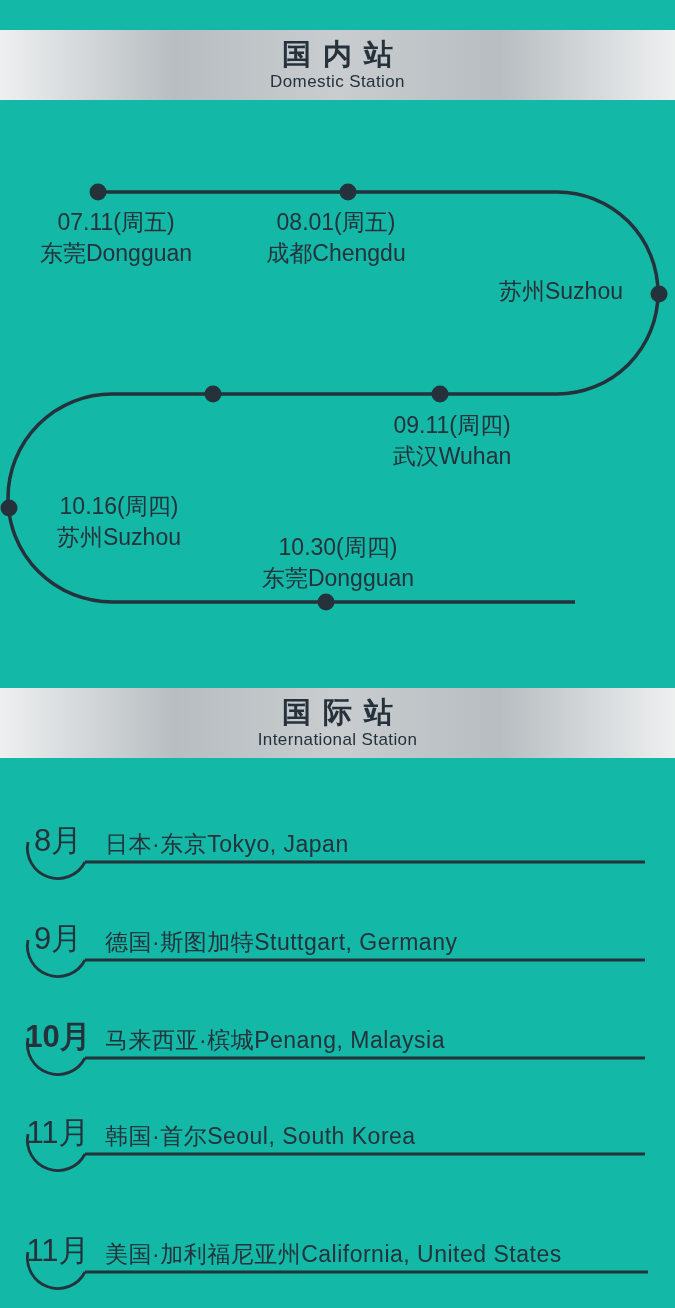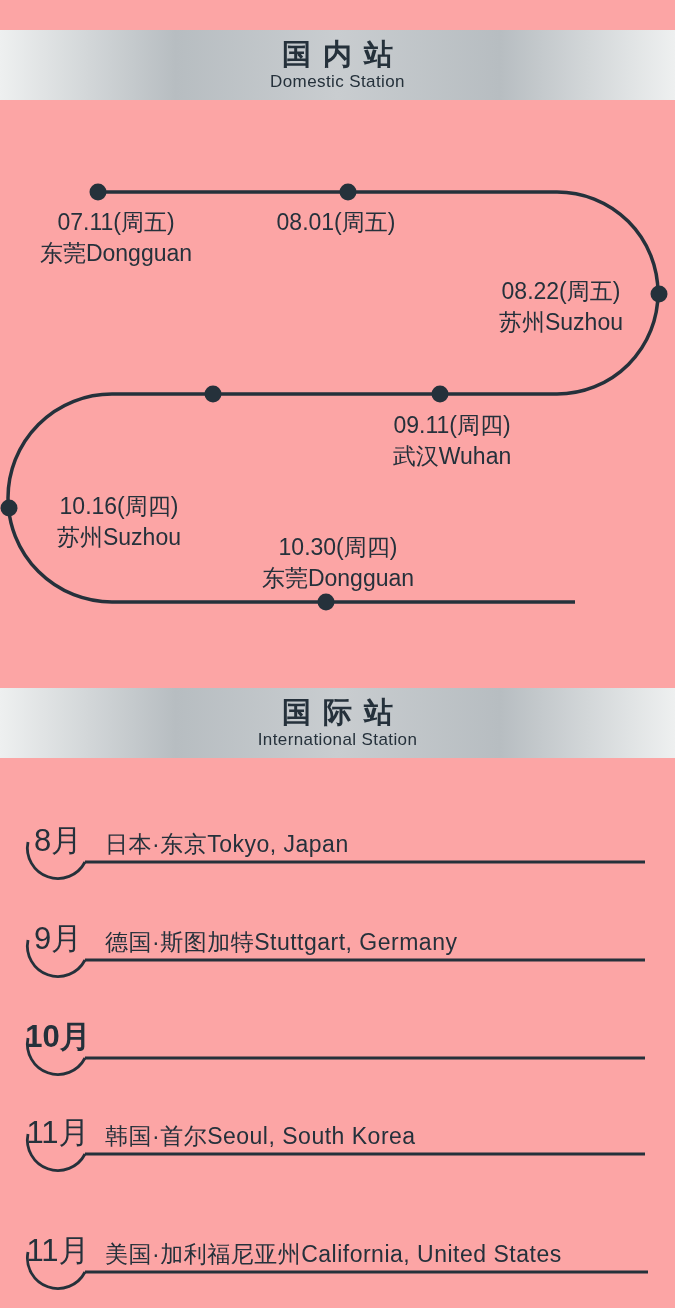--- a/index.html
+++ b/index.html
@@ -3,21 +3,21 @@
 <meta charset="utf-8">
 <style>
   :root{
     --ink:#25313b;
     --band_light:#eef0f0;
     --band_mid:#b7bdc1;
     --band_center:#c9cdd0;
   }
   html,body{margin:0;padding:0;background:#ffffff;}
   body{font-family:"Liberation Sans","DejaVu Sans",sans-serif;color:var(--ink);}
-  .poster{position:relative;width:675px;height:1308px;background:#fca5a5;overflow:hidden;}
+  .poster{position:relative;width:675px;height:1308px;background:#14b8a6;overflow:hidden;}
 
   
   .band{
     position:absolute;left:0;width:675px;height:70px;
     background:linear-gradient(90deg,var(--band_light) 0%,var(--band_mid) 26%,var(--band_center) 50%,var(--band_mid) 74%,var(--band_light) 100%);
     text-align:center;
   }
   .band-title{
     margin-top:6px;font-size:29px;font-weight:600;
     letter-spacing:12px;text-indent:12px;line-height:36px;color:var(--ink);
@@ -65,23 +65,23 @@
     <circle class="dot" cx="9" cy="508" r="8.5"></circle>
     <circle class="dot" cx="326" cy="602" r="8.5"></circle>
   </svg>
 
   <div class="stop" style="left:116px;top:207px;">
     <div>07.11(周五)</div>
     <div>东莞Dongguan</div>
   </div>
   <div class="stop" style="left:336px;top:207px;">
     <div>08.01(周五)</div>
+    <div>成都Chengdu</div>
   </div>
   <div class="stop" style="left:561px;top:276px;">
-    <div>08.22(周五)</div>
     <div>苏州Suzhou</div>
   </div>
   <div class="stop" style="left:452px;top:410px;">
     <div>09.11(周四)</div>
     <div>武汉Wuhan</div>
   </div>
   <div class="stop" style="left:119px;top:491px;">
     <div>10.16(周四)</div>
     <div>苏州Suzhou</div>
   </div>
@@ -108,20 +108,21 @@
     <path class="intl-line" d="M 85 1272 H 648"></path>
   </svg>
 
   <div class="month" style="left:58px;top:824px;">8月</div>
   <div class="loc" style="top:829px;">日本·东京Tokyo, Japan</div>
 
   <div class="month" style="left:58px;top:922px;">9月</div>
   <div class="loc" style="top:927px;">德国·斯图加特Stuttgart, Germany</div>
 
   <div class="month" style="left:58px;top:1020px;font-weight:bold;">10月</div>
+  <div class="loc" style="top:1025px;">马来西亚·槟城Penang, Malaysia</div>
 
   <div class="month" style="left:58px;top:1116px;">11月</div>
   <div class="loc" style="top:1121px;">韩国·首尔Seoul, South Korea</div>
 
   <div class="month" style="left:58px;top:1234px;">11月</div>
   <div class="loc" style="top:1239px;">美国·加利福尼亚州California, United States</div>
 
 </div>
 
 </body></html>

